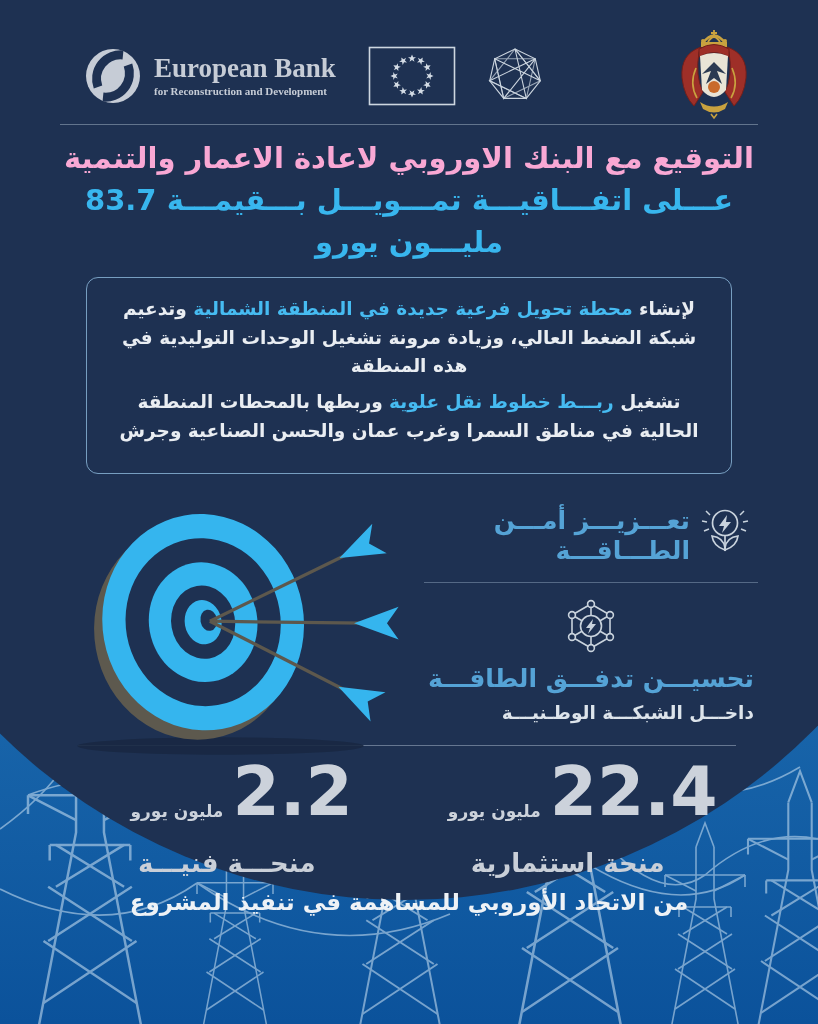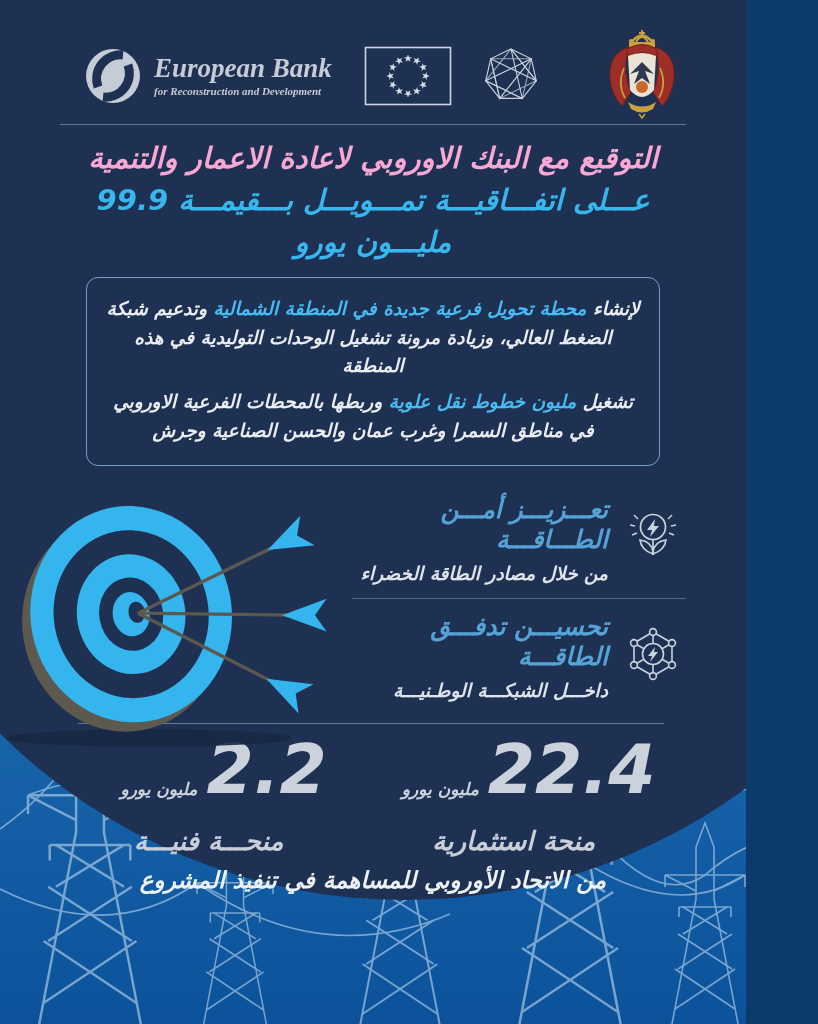--- a/index.html
+++ b/index.html
@@ -1,17 +1,17 @@
 <!DOCTYPE html>
 <html lang="ar"><head>
 <meta charset="utf-8">
 <style>
   html,body{margin:0;padding:0;background:#0b3a6b;}
-  .canvas{position:relative;width:746px;height:1024px;overflow:hidden;
-          font-family:"DejaVu Sans",sans-serif;font-style:italic;}
+  .canvas{position:relative;width:818px;height:1024px;overflow:hidden;
+          font-family:"DejaVu Sans",sans-serif;}
   
   .bg{position:absolute;inset:0;background:linear-gradient(180deg,#4490cc 0%,#2374b6 45%,#0b529b 100%);z-index:0;}
   .towers-svg{position:absolute;left:0;bottom:0;width:818px;height:345px;opacity:.55;}
   
   .dark-circle{position:absolute;left:-171px;top:-252px;width:1152px;height:1152px;
                border-radius:50%;background:#1e3152;z-index:1;}
   
   .content{position:absolute;inset:0;z-index:2;padding:34px 60px 0;box-sizing:border-box;direction:rtl;}
   
   .header{display:flex;direction:ltr;align-items:center;height:84px;}
@@ -21,29 +21,29 @@
   .eu-flag{margin-left:32px;}
   .mesh{margin-left:28px;}
   .jordan{margin-left:auto;}
   .header-divider{border-top:1px solid rgba(210,225,240,.38);margin-top:6px;}
   
   .title{text-align:center;margin-top:12px;font-weight:bold;font-size:29px;line-height:1.45;}
   .title .t1{color:#f9a8d4;}
   .title .t2{color:#38b6ee;}
   
   .infobox{margin:14px 26px 0;border:1.6px solid rgba(150,195,230,.75);border-radius:12px;
-           padding:10px 18px 12px;text-align:center;font-size:18.5px;font-weight:bold;
+           padding:10px 18px 20px;text-align:center;font-size:18.5px;font-weight:bold;
            color:#e9edf2;line-height:1.55;}
   .infobox p{margin:7px 0;}
   .infobox .hl{color:#46bbf1;}
   
   .goals-row{display:flex;margin-top:16px;}
   .goal-list{width:334px;flex:0 0 334px;}
-  .goal{display:flex;gap:12px;padding:13px 0;align-items:center;}
-  .goal + .goal{border-top:1px solid rgba(190,212,232,.35);}
+  .goal{display:flex;gap:2px;padding:13px 0;align-items:center;}
+  .goal + .goal{border-top:1px solid rgba(190,212,232,.35);flex-direction:column;}
   .goal-icon{flex:0 0 66px;width:66px;text-align:center;}
   .goal-text{flex:1;}
   .goal-title{font-size:25px;font-weight:bold;color:#55a3d6;line-height:1.2;}
   .goal-sub{font-size:18.5px;font-weight:bold;color:#dde4eb;margin-top:7px;line-height:1.25;}
   .target-wrap{flex:1;position:relative;}
   .target-wrap svg{position:absolute;top:2px;right:8px;}
   .section-divider{border-top:1px solid rgba(210,225,240,.4);margin:8px 22px 0 18px;}
   
   .stats{display:flex;justify-content:space-around;margin-top:12px;padding:0 8px;}
   .stat{text-align:center;}
@@ -151,47 +151,46 @@
 
         <path d="M30,72 Q44,81 58,72 L55,79 Q44,86 33,79 Z" fill="#c9a23f"></path>
         <path d="M41,84 L44,88 L47,84" fill="none" stroke="#c9a23f" stroke-width="1.6"></path>
       </svg>
     </div>
 
     <div class="header-divider"></div>
 
     <div class="title">
       <div class="t1">التوقيع مع البنك الاوروبي لاعادة الاعمار والتنمية</div>
-      <div class="t2">عـــلى اتفـــاقيـــة تمـــويـــل بـــقيمـــة 99.9 مليـــون يورو</div>
+      <div class="t2">عـــلى اتفـــاقيـــة تمـــويـــل بـــقيمـــة 83.7 مليـــون يورو</div>
     </div>
 
     <div class="infobox">
       <p><span>لإنشاء </span><span class="hl">محطة تحويل فرعية جديدة في المنطقة الشمالية</span><span> وتدعيم شبكة الضغط العالي، وزيادة مرونة تشغيل الوحدات التوليدية في هذه المنطقة</span></p>
-      <p><span>تشغيل </span><span class="hl">مليون خطوط نقل علوية</span><span> وربطها بالمحطات الفرعية الاوروبي في مناطق السمرا وغرب عمان والحسن الصناعية وجرش</span></p>
+      <p><span>تشغيل </span><span class="hl">ربـــط خطوط نقل علوية</span><span> وربطها بالمحطات المنطقة الحالية في مناطق السمرا وغرب عمان والحسن الصناعية وجرش</span></p>
     </div>
 
     <div class="goals-row">
 
       <div class="goal-list">
 
         <div class="goal">
           <div class="goal-icon">
             <svg width="64" height="62" viewBox="0 0 64 62" fill="none" stroke="#c9d3dd" stroke-width="1.7">
               <circle cx="32" cy="20" r="12.5"></circle>
               <path d="M34,12 L26,23 L31,23 L29,30 L38,19 L33,19 Z" fill="#c9d3dd" stroke="none"></path>
               <path d="M32,33 L32,48"></path>
               <path d="M32,47 C26,45 20,41 19,33 C27,34 31,38 32,45 Z"></path>
               <path d="M32,47 C38,45 44,41 45,33 C37,34 33,38 32,45 Z"></path>
               <path d="M13,8 L17,12 M9,18 L14,19 M11,28 L16,26" stroke-width="1.5"></path>
               <path d="M51,8 L47,12 M55,18 L50,19 M53,28 L48,26" stroke-width="1.5"></path>
             </svg>
           </div>
           <div class="goal-text">
             <div class="goal-title">تعـــزيـــز أمـــن الطـــاقـــة</div>
-            <div class="goal-sub">من خلال مصادر الطاقة الخضراء</div>
           </div>
         </div>
 
         <div class="goal">
           <div class="goal-icon">
             <svg width="64" height="62" viewBox="0 0 64 62" fill="none" stroke="#c9d3dd" stroke-width="1.6">
               <path d="M32,8 L51,19 L51,41 L32,52 L13,41 L13,19 Z"></path>
               <path d="M32,8 L32,30 M51,19 L32,30 M51,41 L32,30 M32,52 L32,30 M13,41 L32,30 M13,19 L32,30"></path>
               <circle cx="32" cy="8" r="3.4" fill="#1e3152"></circle>
                 <circle cx="51" cy="19" r="3.4" fill="#1e3152"></circle>

